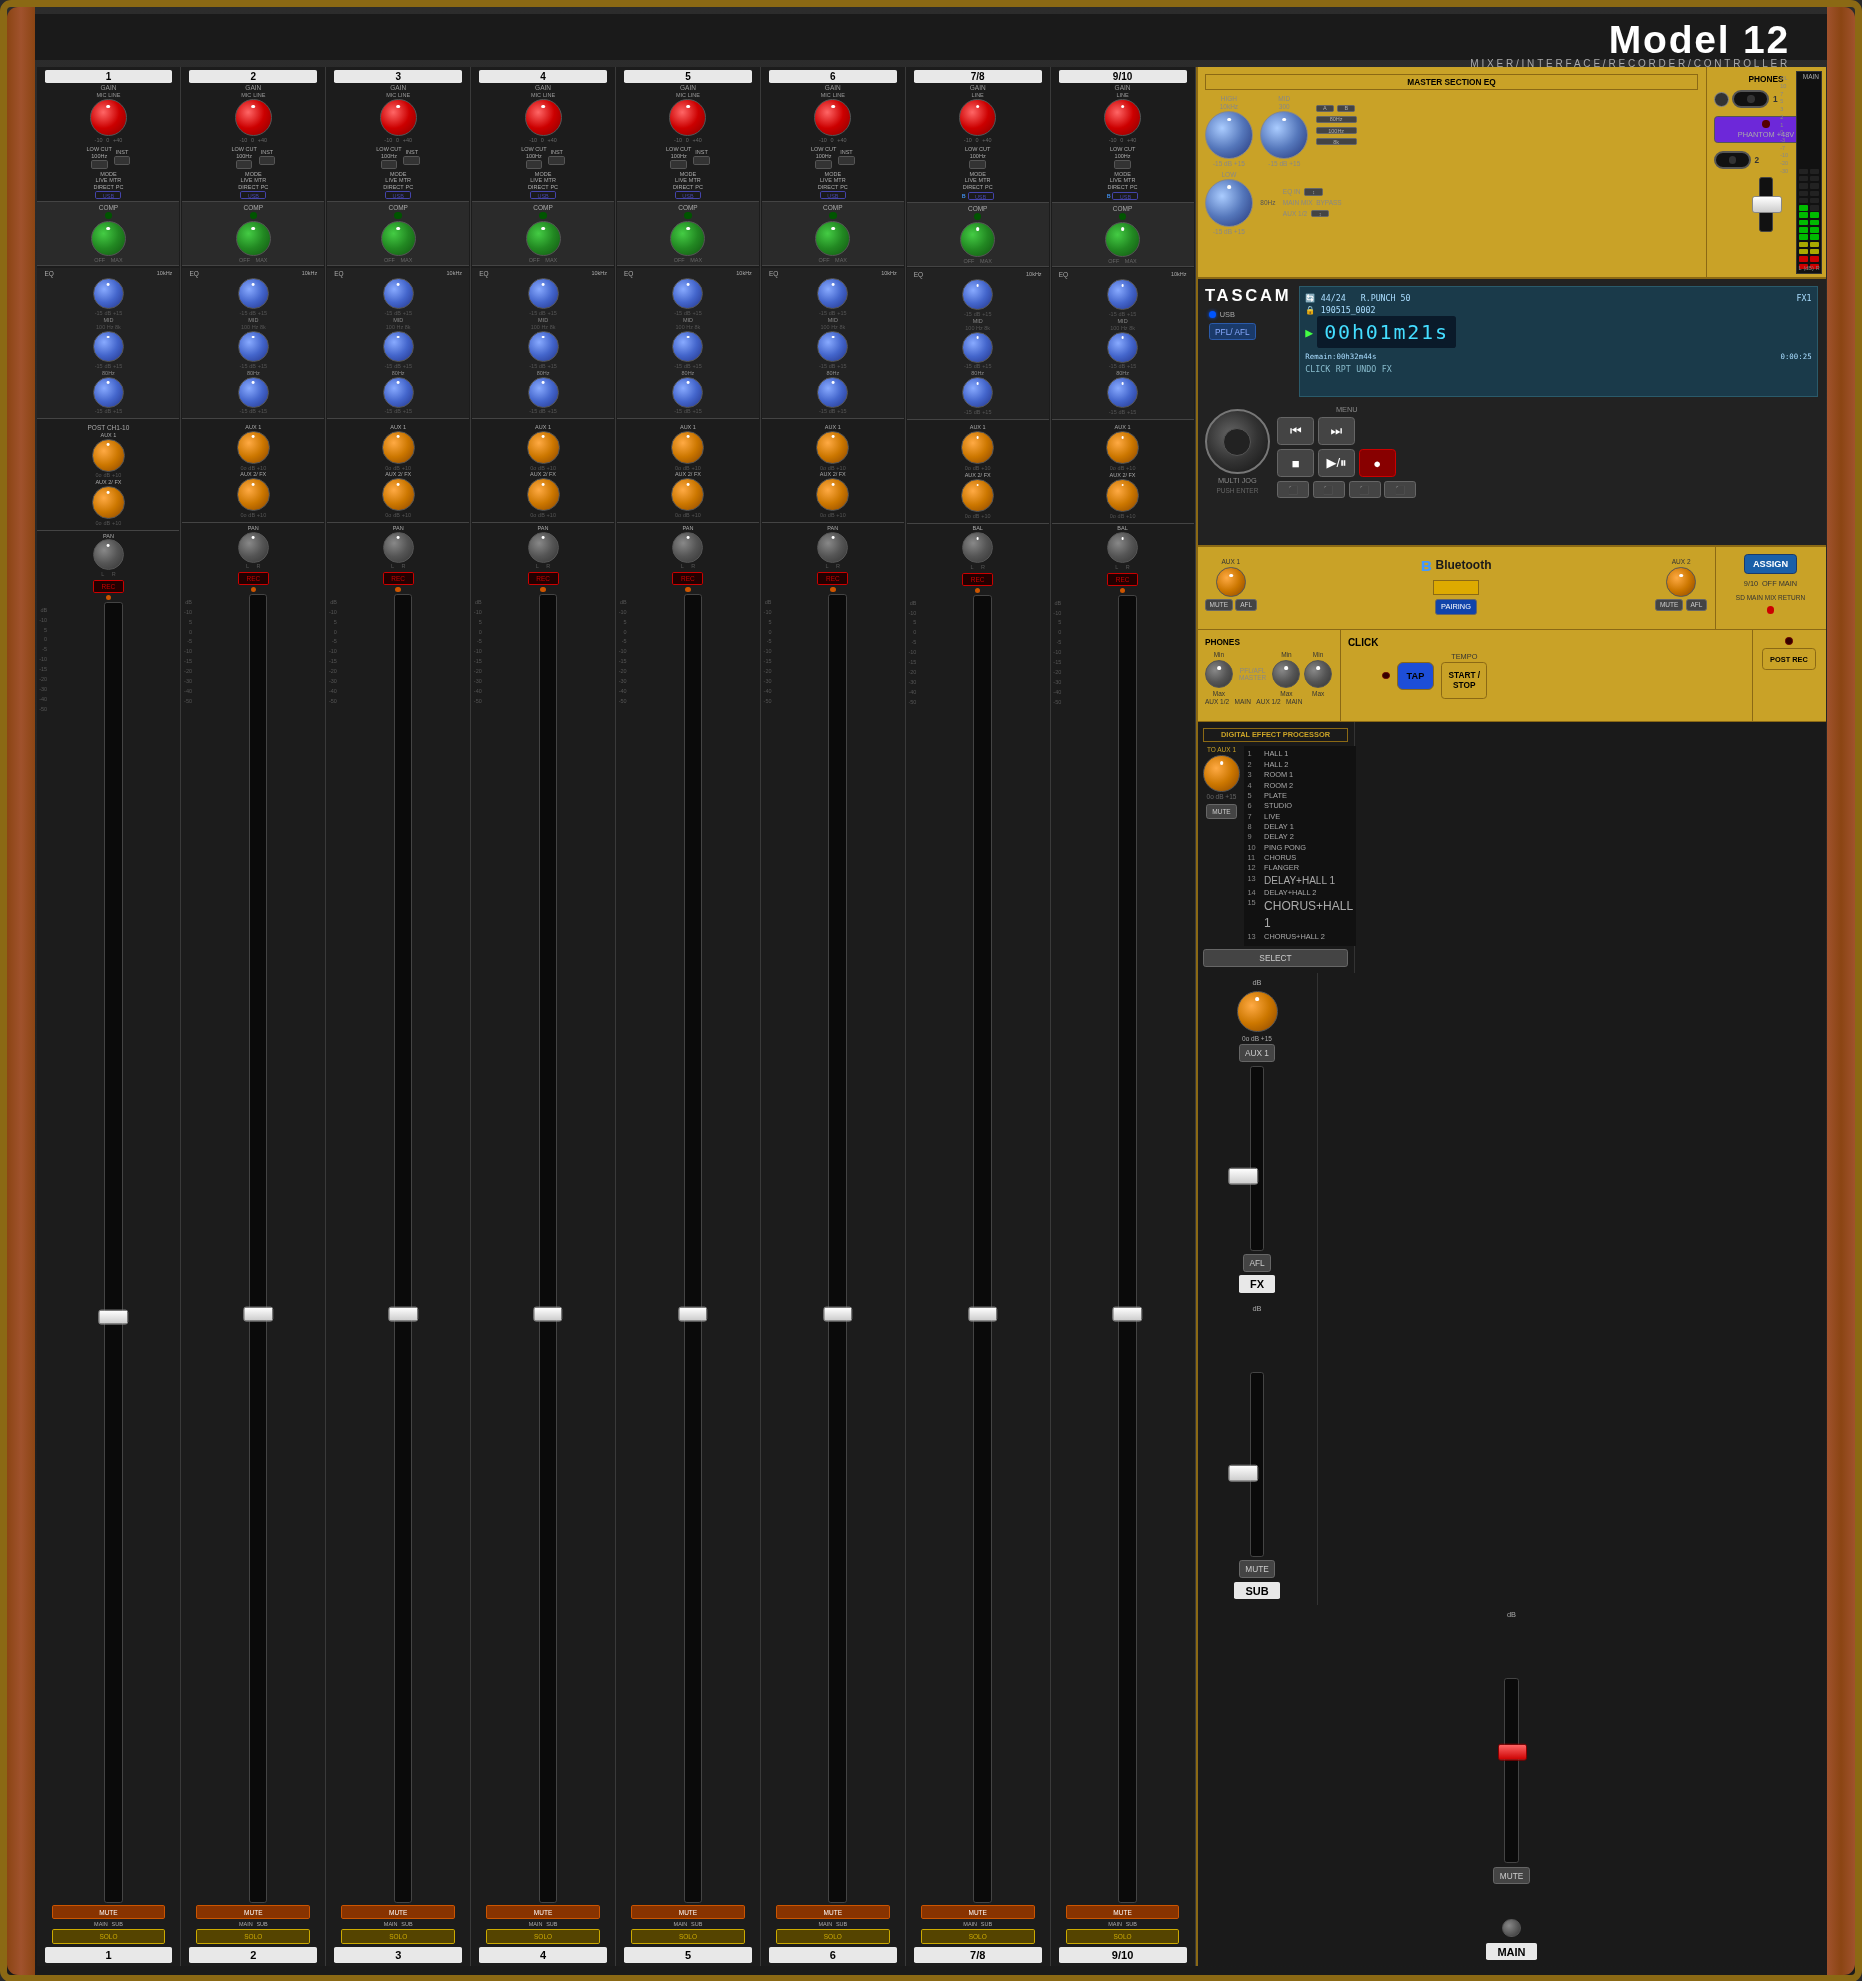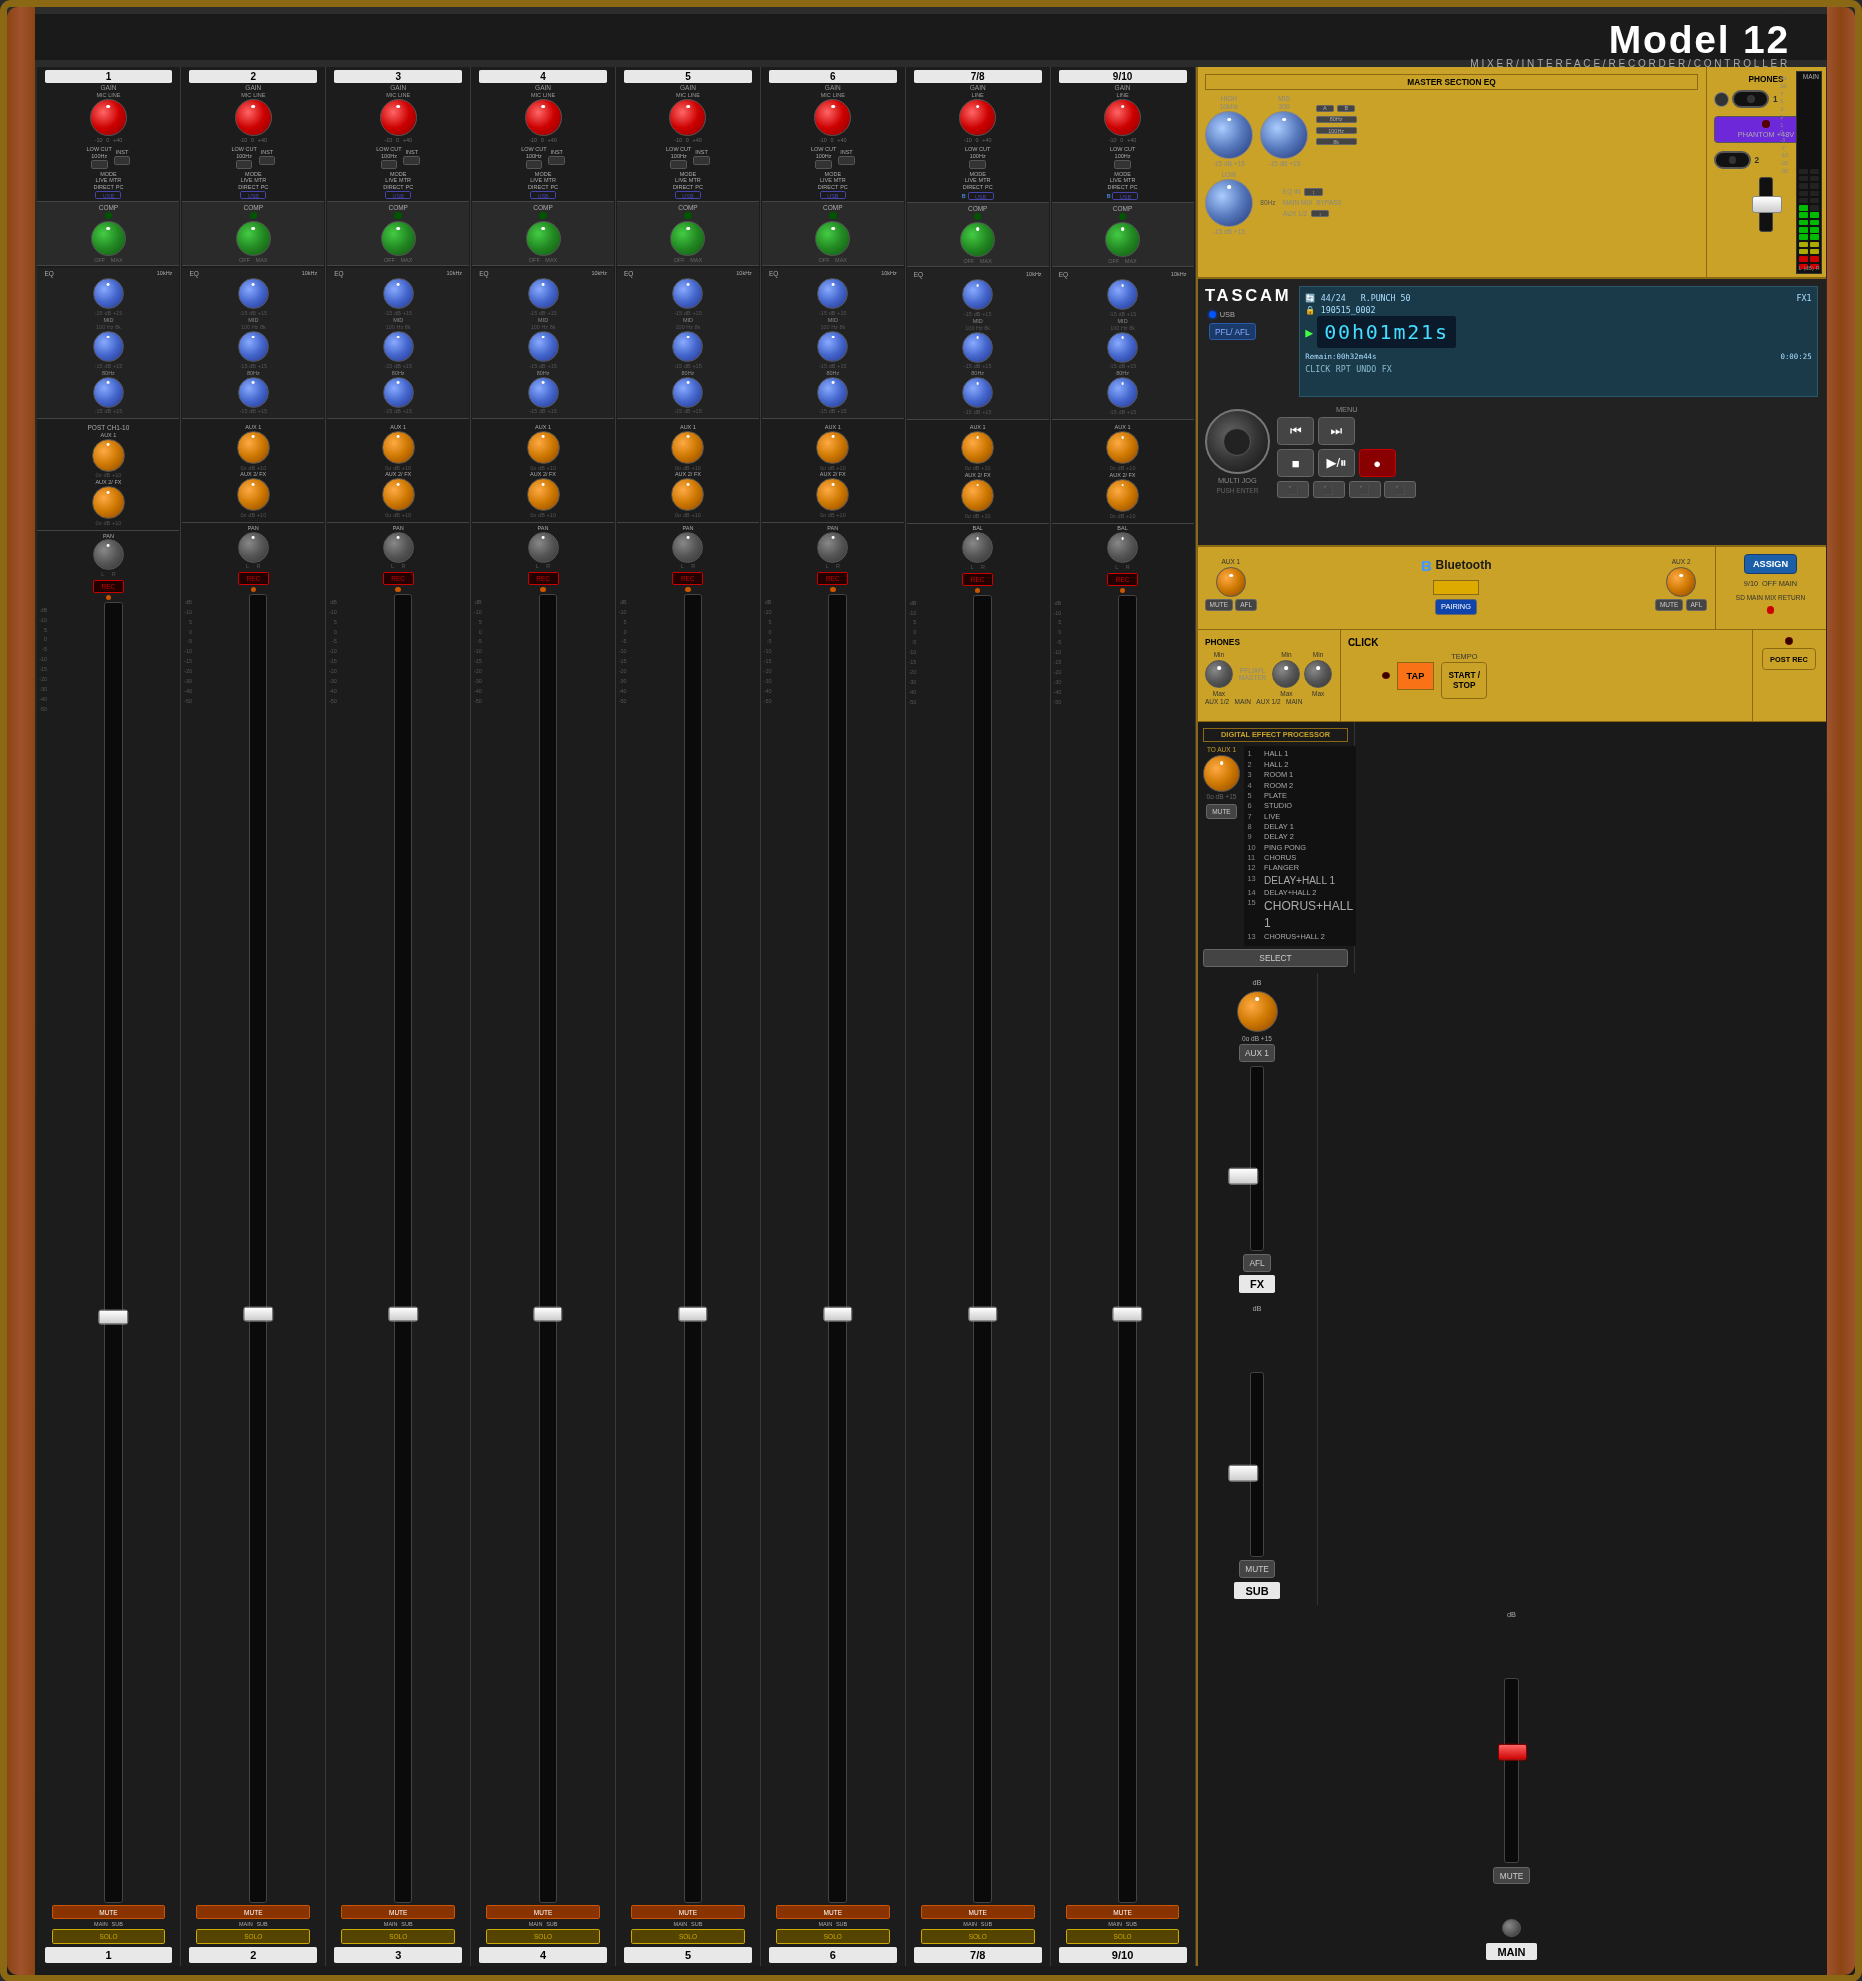--- a/index.html
+++ b/index.html
@@ -241,23 +241,23 @@
       background: #1a5fa8;
       color: #fff;
       font-size: 9.2px;
       font-weight: bold;
       border: 1.8px solid #1a3a6a;
       border-radius: 3.7px;
       padding: 3.7px 7.4px;
     }
 
     .tap-btn {
-      background: #f97316;
+      background: #1d4ed8;
       border: 1.8px solid #8B6914;
-      border-radius: 0;
+      border-radius: 6px;
       color: #000;
       font-size: 9.2px;
       font-weight: bold;
       width: 37px;
       height: 28px;
       display: flex;
       align-items: center;
       justify-content: center;
     }
 

